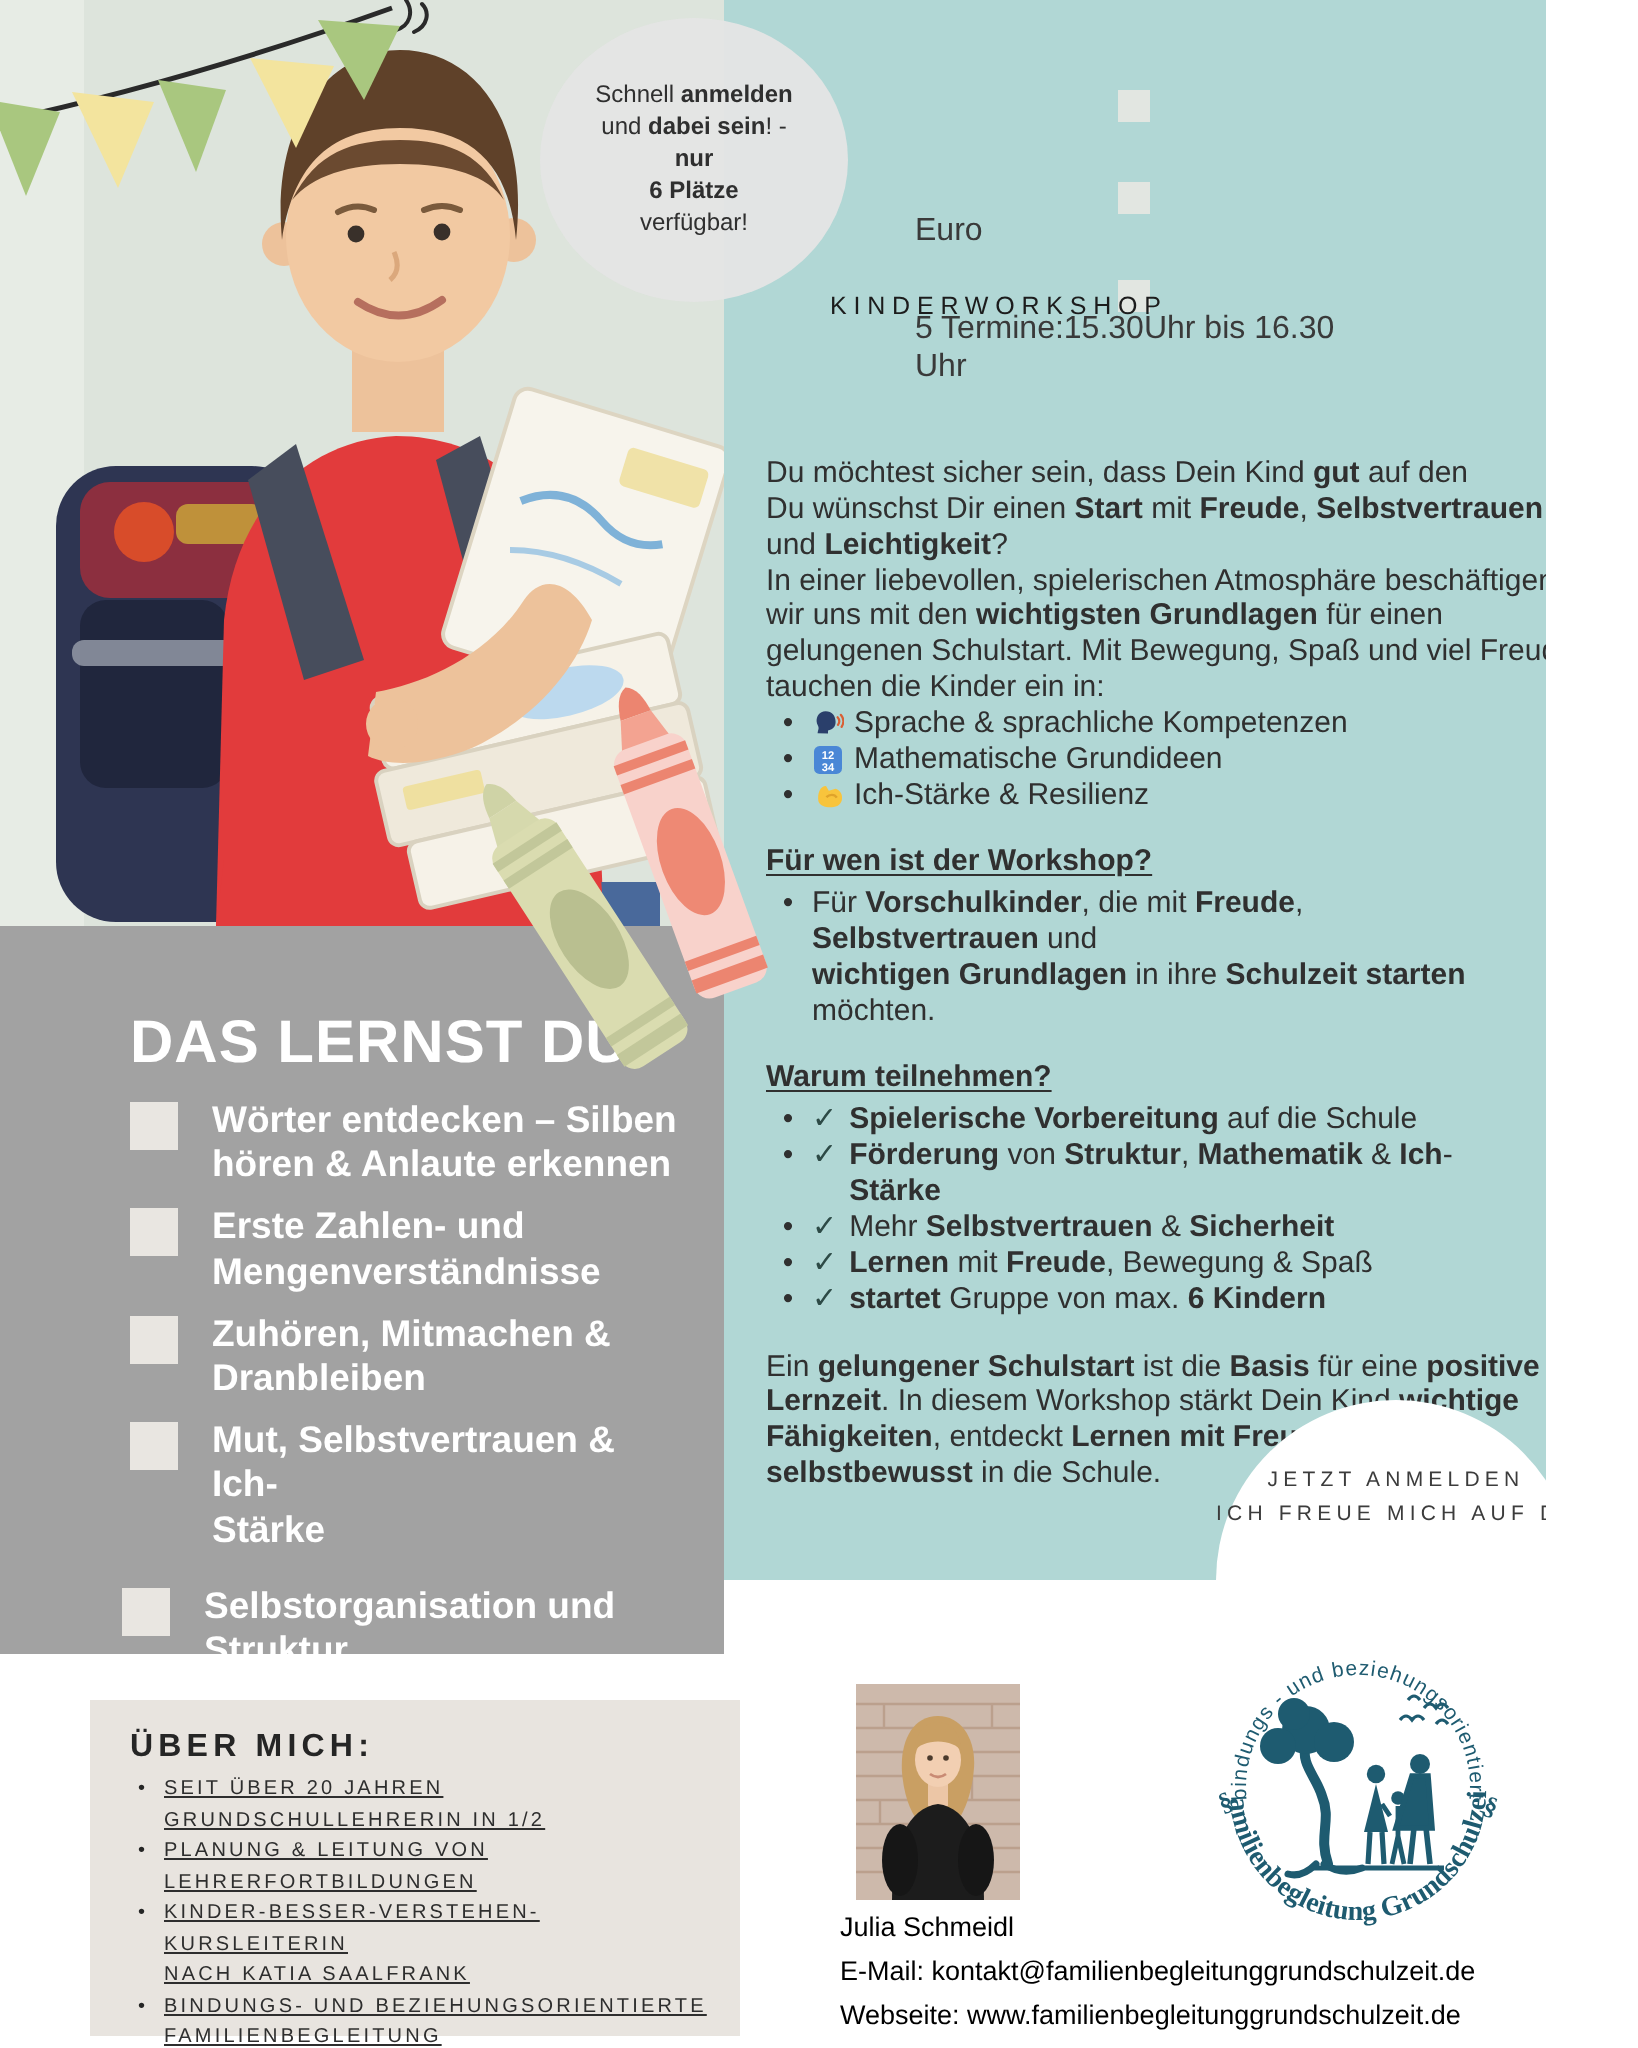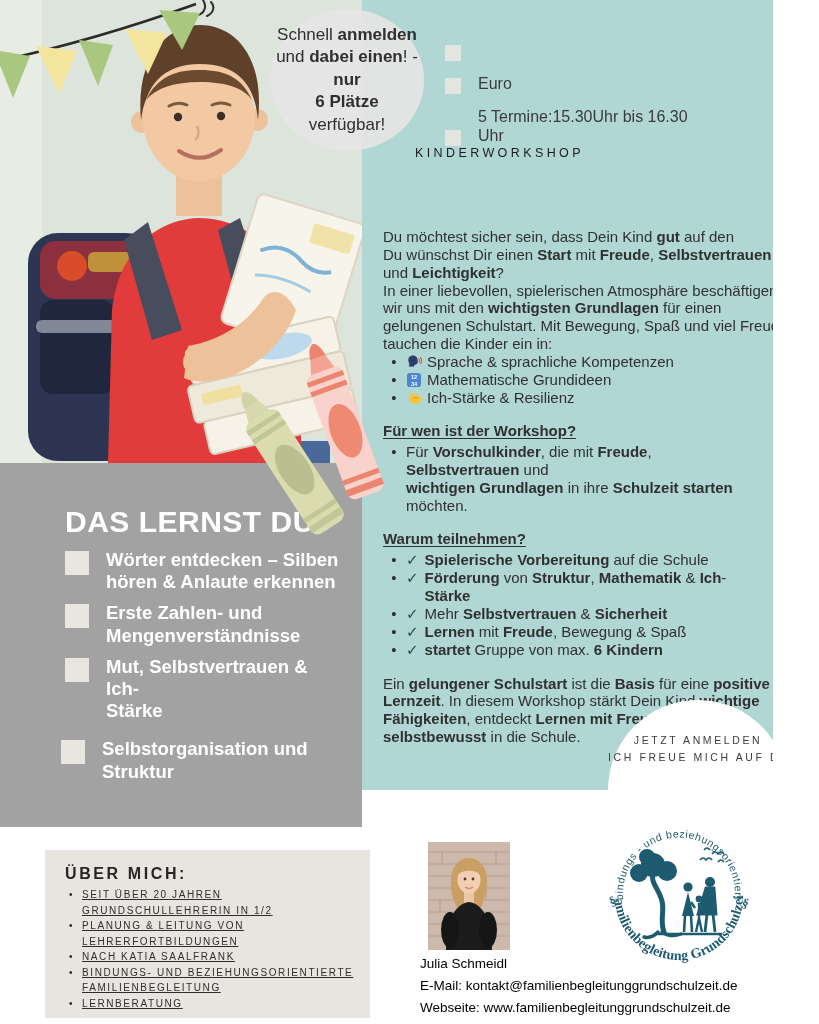--- a/index.html
+++ b/index.html
@@ -8,26 +8,26 @@
   b{font-weight:700;}
 
   
   .photo-wrap{position:absolute;left:0;top:0;width:362px;height:463px;overflow:hidden;z-index:1;}
   .photo-wrap svg{display:block;}
   .bunting{position:absolute;left:0;top:0;z-index:3;}
 
   
   .badge{position:absolute;left:270px;top:9px;width:154px;height:142px;border-radius:50%;
          background:rgba(228,228,228,.94);z-index:5;display:flex;align-items:center;justify-content:center;text-align:center;}
-  .badge .lines{font-size:17px;line-height:1.32;color:#2f2f2f;}
+  .badge .lines{font-size:12px;line-height:1.32;color:#2f2f2f;}
 
   
   .teal{position:absolute;left:362px;top:0;width:411px;height:790px;background:#b1d7d5;overflow:hidden;z-index:2;}
   .info-list{position:absolute;left:83px;top:45px;width:260px;}
-  .info-row{display:flex;align-items:flex-end;margin-bottom:14px;}
+  .info-row{display:flex;align-items:center;margin-bottom:14px;flex-direction:column;}
   .info-sq{flex:none;width:16px;height:16px;background:#e2e6e1;margin-right:17px;}
   .info-text{font-size:16px;color:#3a3a3a;line-height:1.18;min-height:16px;width:235px;}
   .kicker{position:absolute;left:53px;top:146px;font-size:12.5px;font-weight:500;letter-spacing:3.4px;color:#1c1c1c;}
   .title{position:absolute;left:0;top:163px;width:100%;text-align:center;font-size:20px;font-weight:800;
          color:#0b0b0b;line-height:1.16;letter-spacing:.2px;}
   .tbody{position:absolute;left:21px;top:228px;width:385px;font-size:15px;color:#303030;line-height:1.19;}
   .tbody .lines div{white-space:nowrap;}
   .blist{margin:0;padding:0 0 0 6px;list-style:none;}
   .blist li{display:flex;align-items:flex-start;line-height:1.2;}
   .dot{flex:none;width:10px;margin-right:7px;text-align:center;}
@@ -245,21 +245,21 @@
 
     <div class="cta">
       <div>JETZT ANMELDEN</div>
       <div>ICH FREUE MICH AUF DICH!</div>
     </div>
   </section>
 
   <div class="badge">
     <div class="lines">
         <div>Schnell <b>anmelden</b></div>
-        <div>und <b>dabei einen</b>!  -</div>
+        <div>und <b>dabei sein</b>!  -</div>
         <div><b>nur</b></div>
         <div><b>6 Plätze</b></div>
         <div>verfügbar!</div>
       </div>
   </div>
 
   <section class="gray">
     <h2>DAS LERNST DU</h2>
     <ul class="learn-list">
       <li>
@@ -267,20 +267,27 @@
           <div class="learn-text">
             <div>Wörter entdecken – Silben</div>
             <div>hören &amp; Anlaute erkennen</div>
           </div>
         </li>
       <li>
           <span class="learn-sq"></span>
           <div class="learn-text">
             <div>Erste Zahlen- und</div>
             <div>Mengenverständnisse</div>
+          </div>
+        </li>
+      <li>
+          <span class="learn-sq"></span>
+          <div class="learn-text">
+            <div>Zuhören, Mitmachen &amp;</div>
+            <div>Dranbleiben</div>
           </div>
         </li>
       <li>
           <span class="learn-sq"></span>
           <div class="learn-text">
             <div>Mut, Selbstvertrauen &amp; Ich-</div>
             <div>Stärke</div>
           </div>
         </li>
       <li class="last">
@@ -333,20 +340,21 @@
       <li>
           <span class="adot">•</span>
           <div class="lines">
             <div>PLANUNG &amp; LEITUNG VON</div>
             <div>LEHRERFORTBILDUNGEN</div>
           </div>
         </li>
       <li>
           <span class="adot">•</span>
           <div class="lines">
+            <div>KINDER-BESSER-VERSTEHEN- KURSLEITERIN</div>
             <div>NACH KATIA SAALFRANK</div>
           </div>
         </li>
       <li>
           <span class="adot">•</span>
           <div class="lines">
             <div>BINDUNGS- UND BEZIEHUNGSORIENTIERTE</div>
             <div>FAMILIENBEGLEITUNG</div>
           </div>
         </li>

